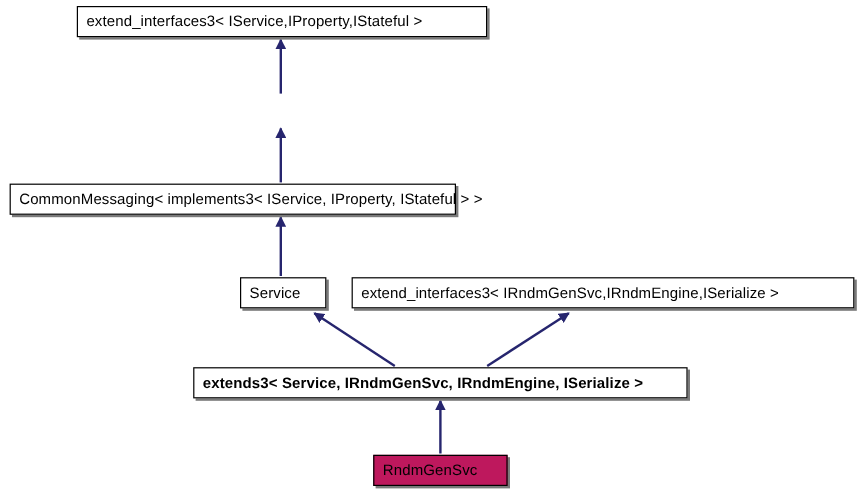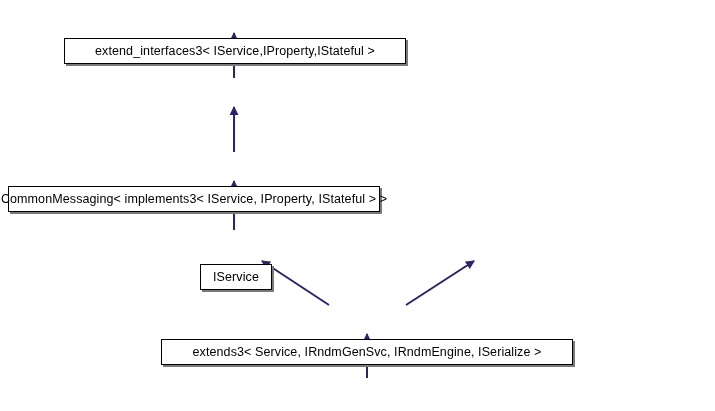--- a/index.html
+++ b/index.html
@@ -27,29 +27,28 @@
   .node {
     position: absolute;
     box-sizing: border-box;
     border: 1px solid #000000;
     background: #ffffff;
     color: #000000;
     font-size: 12.5px;
     line-height: 1;
     display: flex;
     align-items: center;
-    justify-content: center;
+    justify-content: flex-start;
     white-space: nowrap;
     
     box-shadow: 2px 2px 0 0 #7a7a7a;
     letter-spacing: 0.1px;
-    margin-top: 33px;
   }
   .node.highlight {
-    background: #eab308;
+    background: #be185d;
   }
   .node-label {
     display: block;
     padding: 0 7px;
   }
 </style>
 </head>
 <body>
 
 <div id="diagram">
@@ -76,24 +75,27 @@
   <div class="node" style="left:64px; top:5px; width:342px; height:26px;">
     <span class="node-label">extend_interfaces3&lt; IService,IProperty,IStateful &gt;</span>
   </div>
 
 
   <div class="node" style="left:8px; top:153px; width:372px; height:26px;">
     <span class="node-label">CommonMessaging&lt; implements3&lt; IService, IProperty, IStateful &gt; &gt;</span>
   </div>
 
   <div class="node" style="left:200px; top:231px; width:72px; height:26px;">
-    <span class="node-label">IService</span>
+    <span class="node-label">Service</span>
   </div>
 
+  <div class="node" style="left:293px; top:231px; width:419px; height:26px;">
+    <span class="node-label">extend_interfaces3&lt; IRndmGenSvc,IRndmEngine,ISerialize &gt;</span>
+  </div>
 
-  <div class="node" style="left:161px; top:306px; width:412px; height:26px;">
+  <div class="node" style="left:161px; top:306px; width:412px; height:26px;font-weight:bold;">
     <span class="node-label">extends3&lt; Service, IRndmGenSvc, IRndmEngine, ISerialize &gt;</span>
   </div>
 
   <div class="node highlight" style="left:311px; top:379px; width:112px; height:26px;">
     <span class="node-label">RndmGenSvc</span>
   </div>
 </div>
 
 </body></html>

